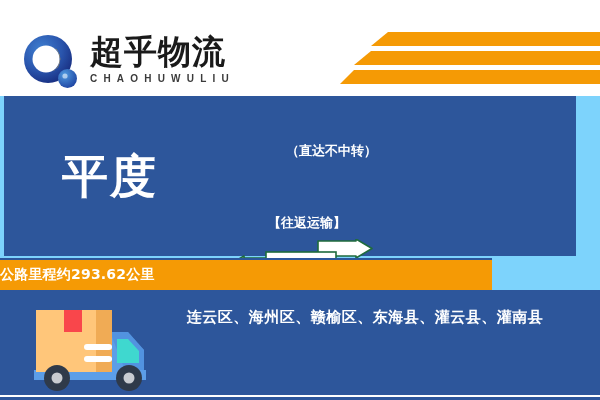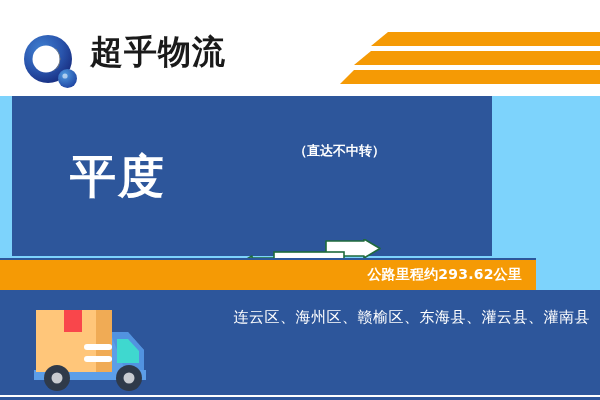--- a/index.html
+++ b/index.html
@@ -62,22 +62,22 @@
   }
   .stripes {
     position: absolute;
     left: 340px; top: 0;
     width: 260px; height: 72px;
   }
 
   
   .route-panel {
     position: absolute;
-    left: 12px; top: 72px;
-    width: 480px; height: 160px;
+    left: 4px; top: 72px;
+    width: 572px; height: 160px;
     background: #2d569b;
   }
   .city {
     position: absolute;
     font-family: "DejaVu Sans", sans-serif;
     font-size: 46px;
     font-weight: bold;
     color: #ffffff;
     letter-spacing: 2px;
     line-height: 52px;
@@ -111,27 +111,27 @@
   .arrow-wrap {
     position: absolute;
     left: 222px; top: 143px;
     width: 148px; height: 36px;
   }
 
   
   .info-bar {
     position: absolute;
     left: 0; top: 234px;
-    width: 536px; height: 32px;
+    width: 492px; height: 32px;
     background: #f59a05;
     border-top: 2px solid #2d569b;
     box-sizing: border-box;
     display: flex;
     align-items: center;
-    justify-content: flex-end;
+    justify-content: flex-start;
   }
   .info-bar-text {
     font-family: "DejaVu Sans", sans-serif;
     font-size: 14px;
     font-weight: bold;
     color: #ffffff;
     white-space: nowrap;
     letter-spacing: 0.2px;
   }
   .info-gap { display: inline-block; width: 14px; }
@@ -140,24 +140,24 @@
   .bottom-panel {
     position: absolute;
     left: 0; top: 266px;
     width: 600px; height: 134px;
     background: #2d569b;
   }
   .coverage {
     position: absolute;
     left: 140px; top: 18px;
     width: 450px;
-    text-align: right;
+    text-align: center;
     font-family: "DejaVu Sans", sans-serif;
     font-size: 15px;
-    font-weight: normal;
+    font-weight: bold;
     color: #ffffff;
     letter-spacing: 0.5px;
     white-space: nowrap;
   }
   .truck-wrap {
     position: absolute;
     left: 24px; top: 278px;
     width: 132px; height: 94px;
   }
   .ground-line {
@@ -190,20 +190,21 @@
           </defs>
           <circle cx="26" cy="25" r="24" fill="url(#gLogo)"></circle>
           <circle cx="24" cy="25" r="13.5" fill="#ffffff"></circle>
           <path d="M30 12.5 A13.6 13.6 0 0 1 30 37.5 A11 13 0 0 0 30 12.5 Z" fill="#f0b323"></path>
           <circle cx="45.5" cy="44.5" r="9.5" fill="url(#gDot)"></circle>
           <circle cx="43" cy="42" r="2.6" fill="#ffffff" opacity="0.55"></circle>
         </svg>
       </div>
       <div class="logo-text">
         <div class="logo-cn">超乎物流</div>
+        <div class="logo-en">CHAOHUWULIU</div>
       </div>
     </div>
 
     <div class="stripes">
       <svg width="260" height="72" viewBox="0 0 260 72" xmlns="http://www.w3.org/2000/svg">
         <polygon points="48,8 260,8 260,22 31,22" fill="#f59a05"></polygon>
         <polygon points="31,27 260,27 260,41 14,41" fill="#f59a05"></polygon>
         <polygon points="14,46 260,46 260,60 0,60" fill="#f59a05"></polygon>
       </svg>
     </div>
@@ -216,20 +217,21 @@
     <div class="badge-top">（直达不中转）</div>
 
     <div class="arrow-wrap">
       <svg width="148" height="36" viewBox="0 0 148 36" xmlns="http://www.w3.org/2000/svg">
         <polygon points="92,2 130,2 130,0 146,9.5 130,19 130,17 92,17" fill="#ffffff" stroke="#1f6b3d" stroke-width="1.6" stroke-linejoin="round"></polygon>
         <polygon points="56,19 18,19 18,17 2,26.5 18,36 18,34 56,34" fill="#ffffff" stroke="#1f6b3d" stroke-width="1.6" stroke-linejoin="round"></polygon>
         <rect x="40" y="13" width="70" height="10" fill="#ffffff" stroke="#1f6b3d" stroke-width="1.6"></rect>
       </svg>
     </div>
 
+    <div class="badge-bottom">【往返运输】</div>
 
   </div>
 
   <div class="info-bar">
     <span class="info-bar-text">公路里程约293.62公里</span>
     <span class="info-gap"></span>
   </div>
 
   <div class="bottom-panel">
     <div class="coverage">连云区、海州区、赣榆区、东海县、灌云县、灌南县</div>

